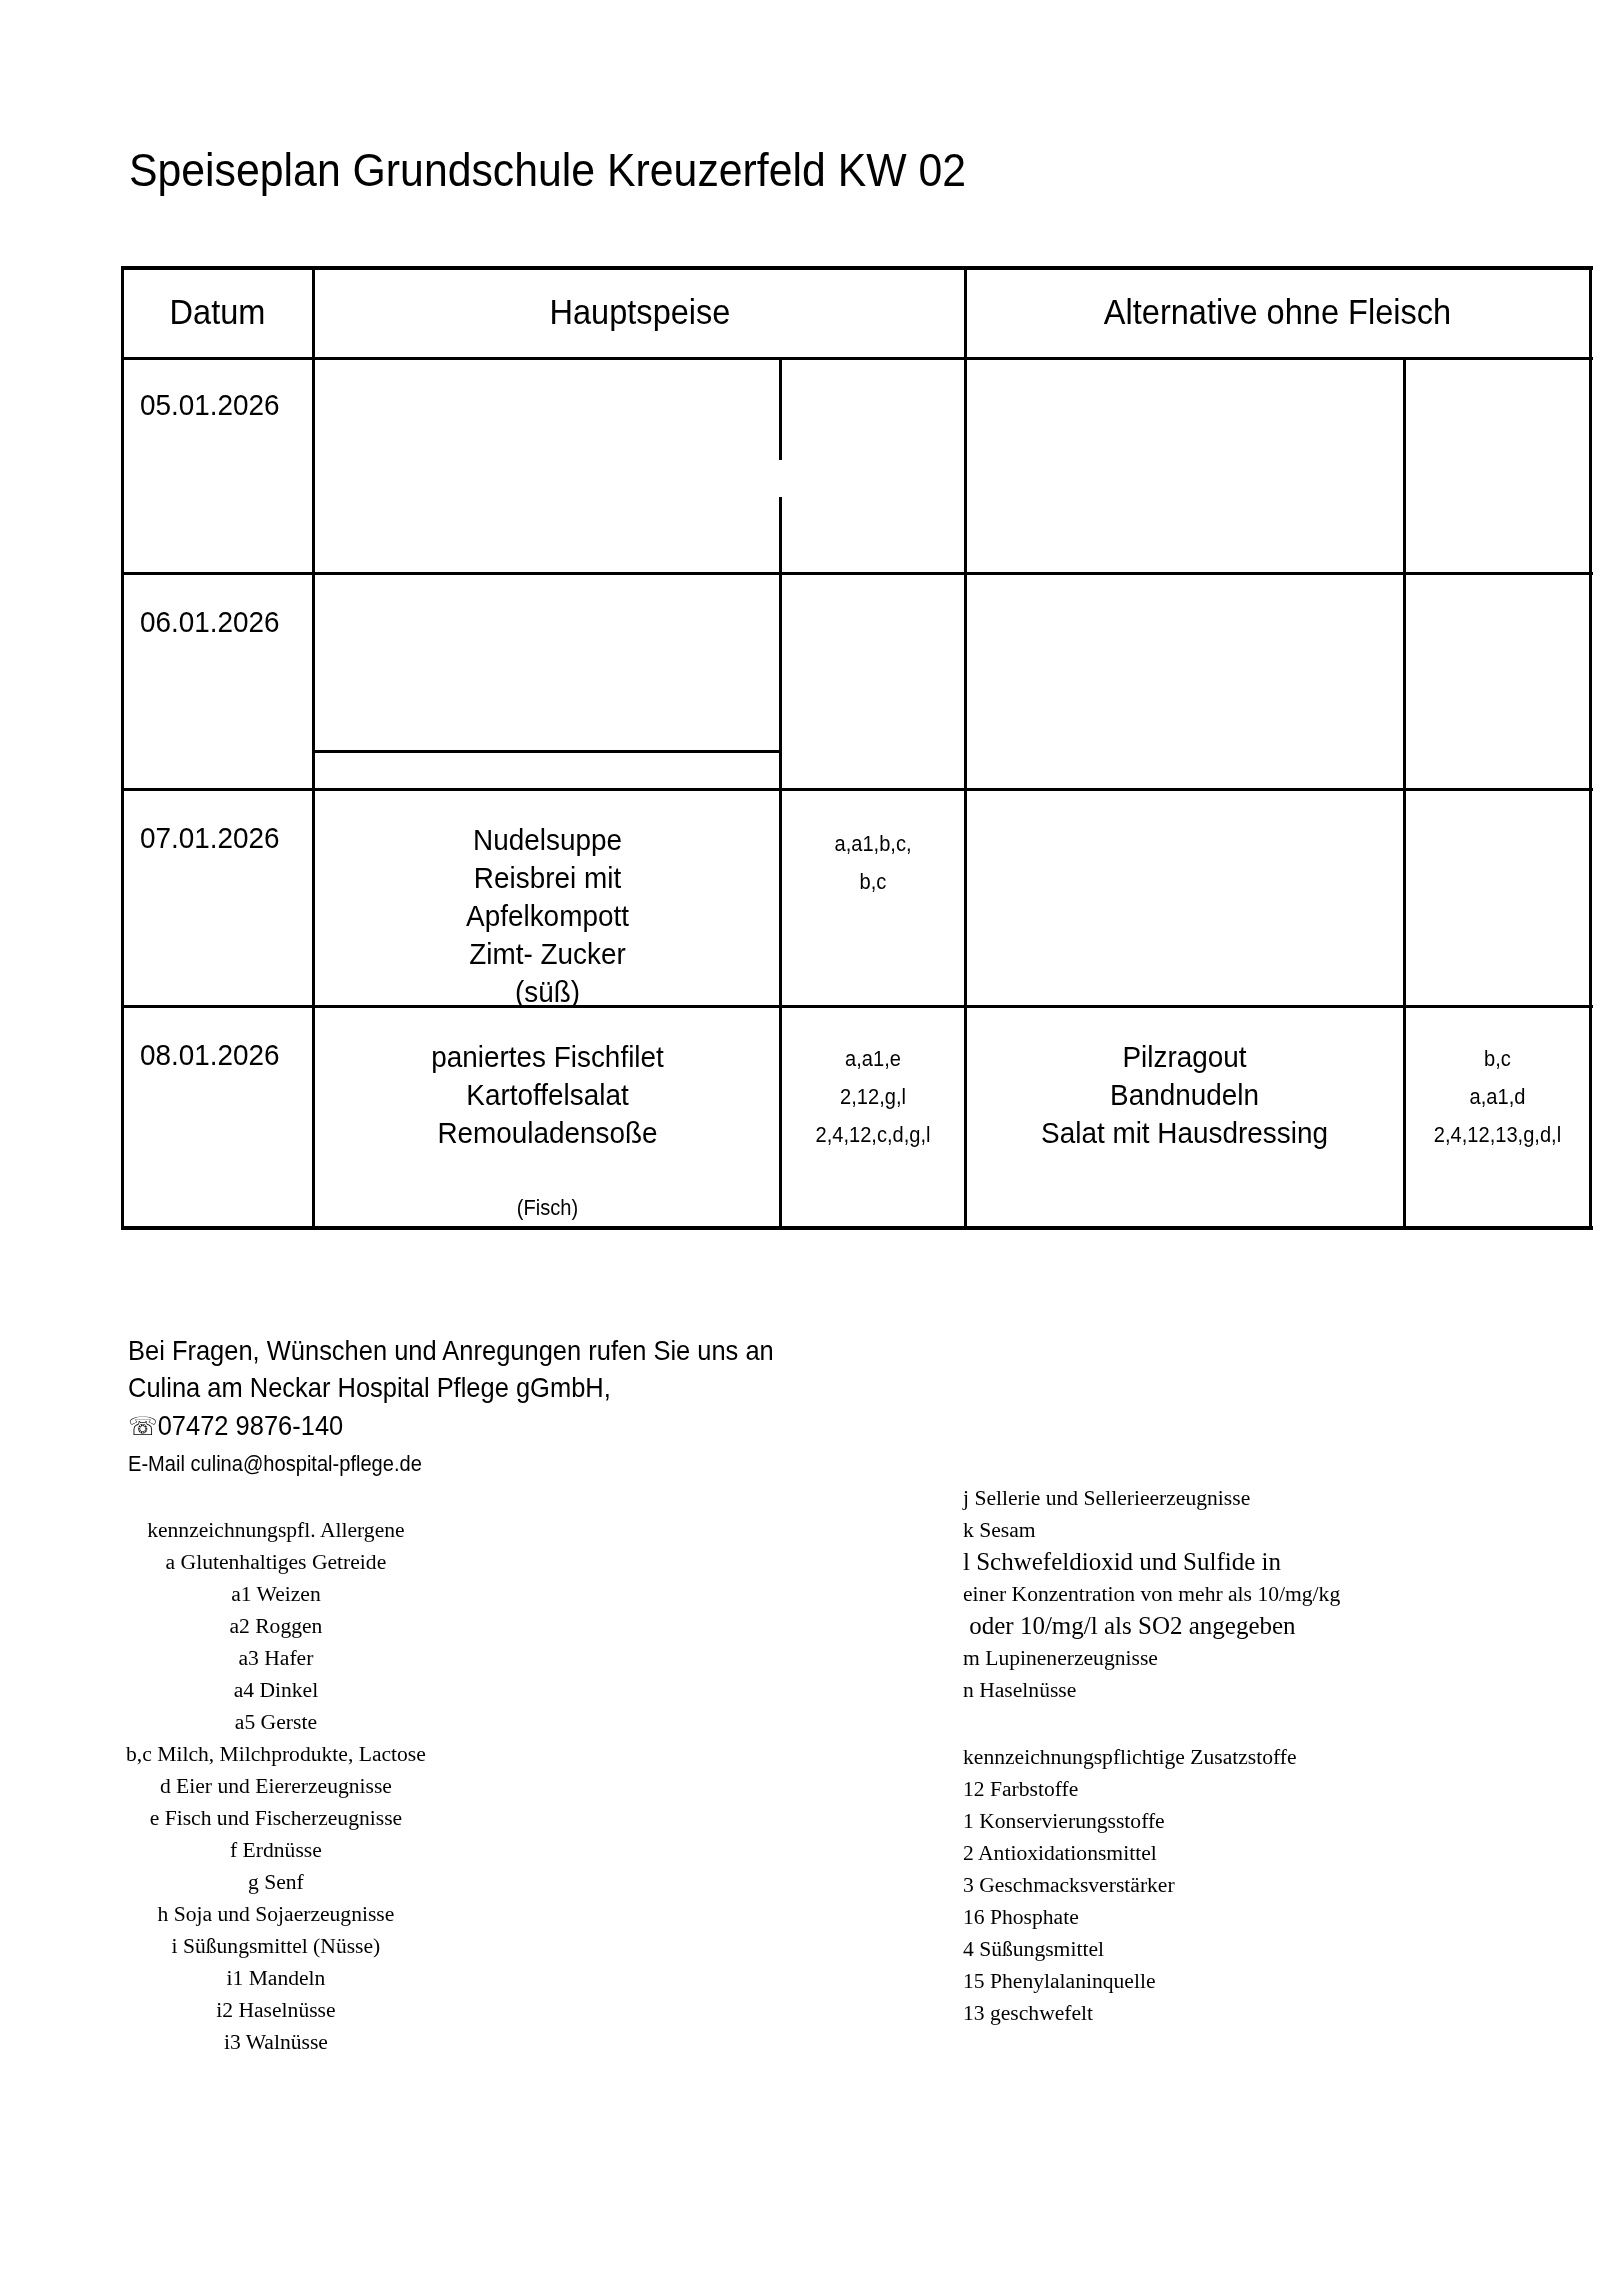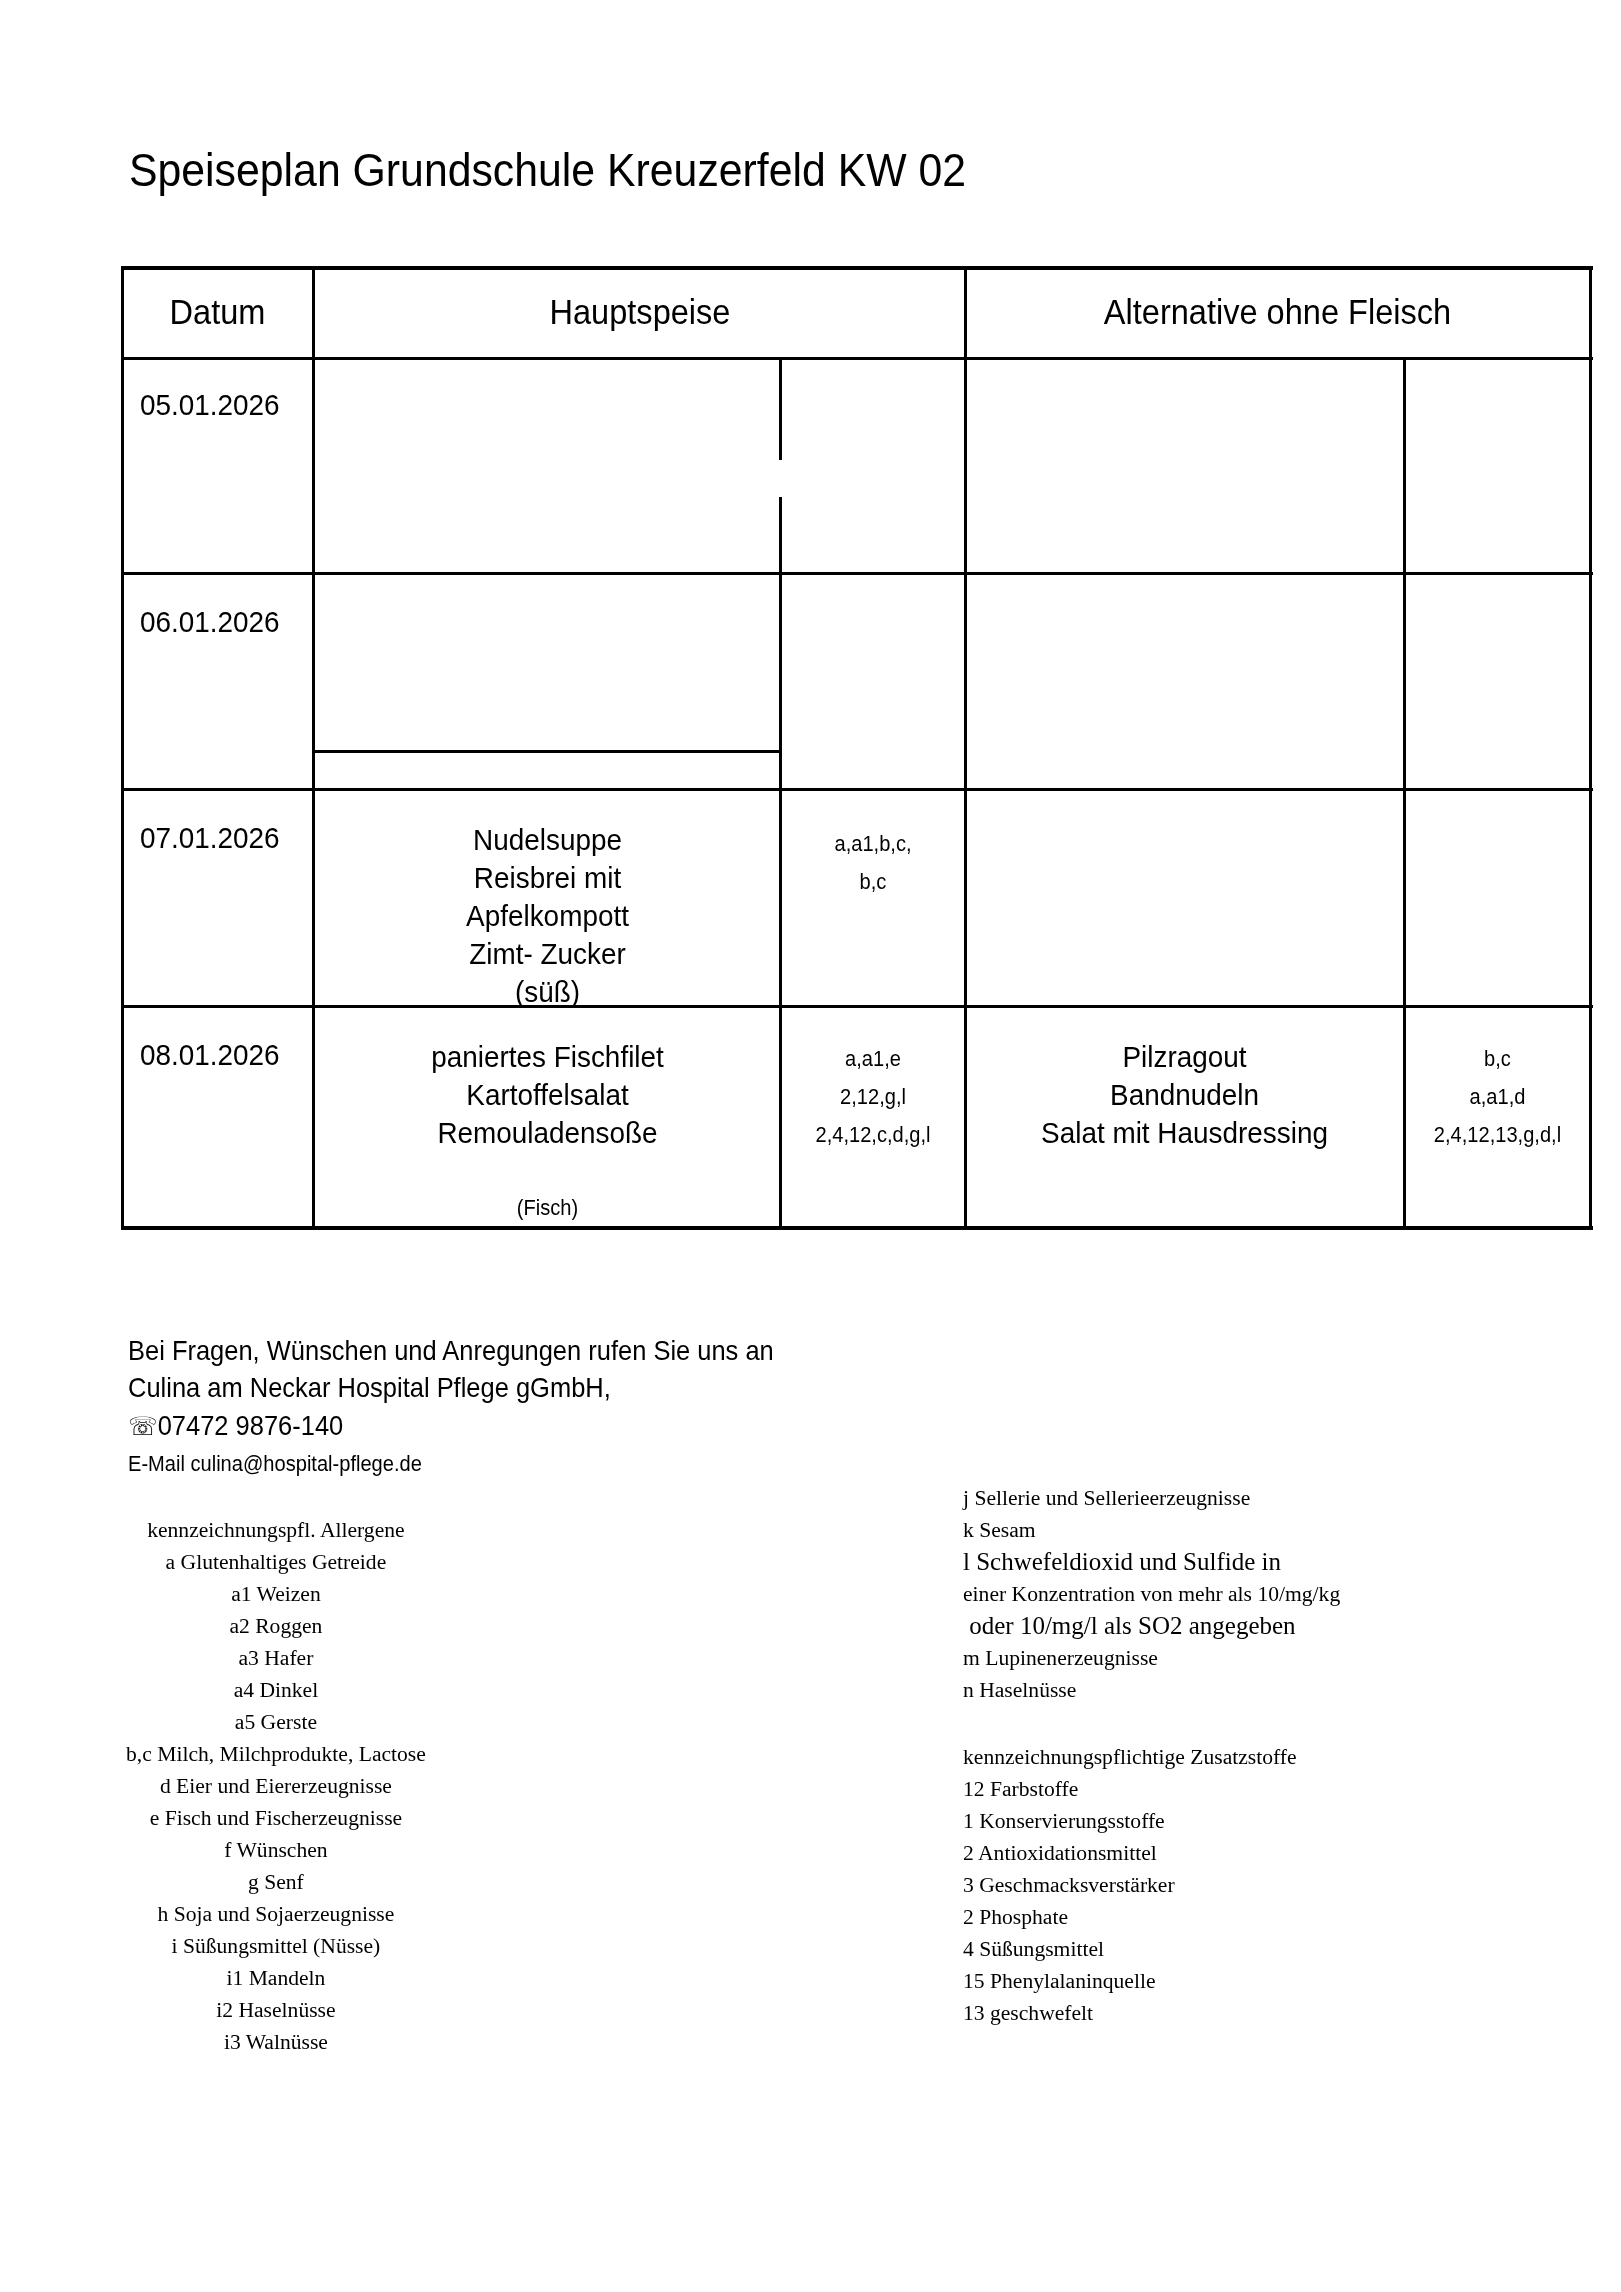--- a/index.html
+++ b/index.html
@@ -99,21 +99,21 @@
   <div>kennzeichnungspfl. Allergene</div>
   <div>a Glutenhaltiges Getreide</div>
   <div>a1 Weizen</div>
   <div>a2 Roggen</div>
   <div>a3 Hafer</div>
   <div>a4 Dinkel</div>
   <div>a5 Gerste</div>
   <div>b,c Milch, Milchprodukte, Lactose</div>
   <div>d Eier und Eiererzeugnisse</div>
   <div>e Fisch und Fischerzeugnisse</div>
-  <div>f Wünschen</div>
+  <div>f Erdnüsse</div>
   <div>g Senf</div>
   <div>h Soja und Sojaerzeugnisse</div>
   <div>i Süßungsmittel (Nüsse)</div>
   <div>i1 Mandeln</div>
   <div>i2 Haselnüsse</div>
   <div>i3 Walnüsse</div>
 </div>
 
 <div class="legend" style="left:963px; top:1482px;">
   <div>j Sellerie und Sellerieerzeugnisse</div>
@@ -124,18 +124,18 @@
   <div>m Lupinenerzeugnisse</div>
   <div>n Haselnüsse</div>
 </div>
 
 <div class="legend" style="left:963px; top:1741px;">
   <div>kennzeichnungspflichtige Zusatzstoffe</div>
   <div>12 Farbstoffe</div>
   <div>1 Konservierungsstoffe</div>
   <div>2 Antioxidationsmittel</div>
   <div>3 Geschmacksverstärker</div>
-  <div>2 Phosphate</div>
+  <div>16 Phosphate</div>
   <div>4 Süßungsmittel</div>
   <div>15 Phenylalaninquelle</div>
   <div>13 geschwefelt</div>
 </div>
 
 
 </body></html>

